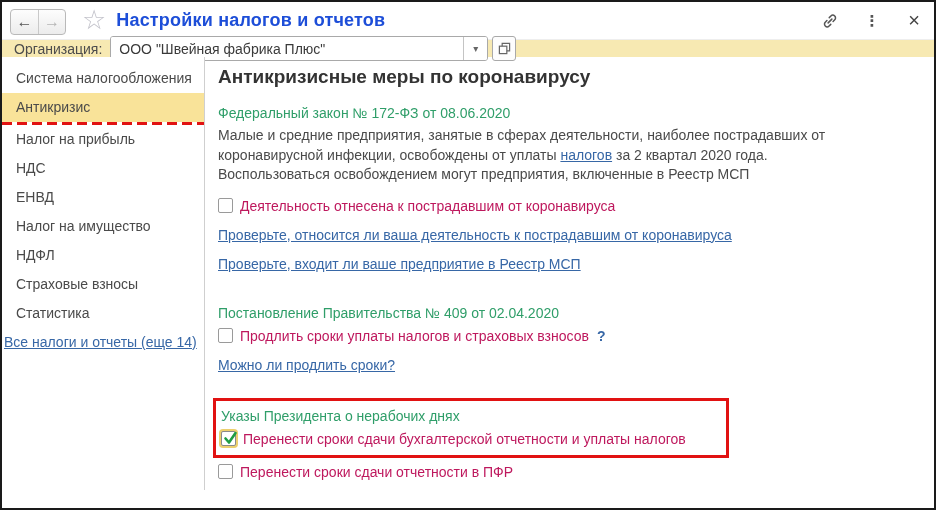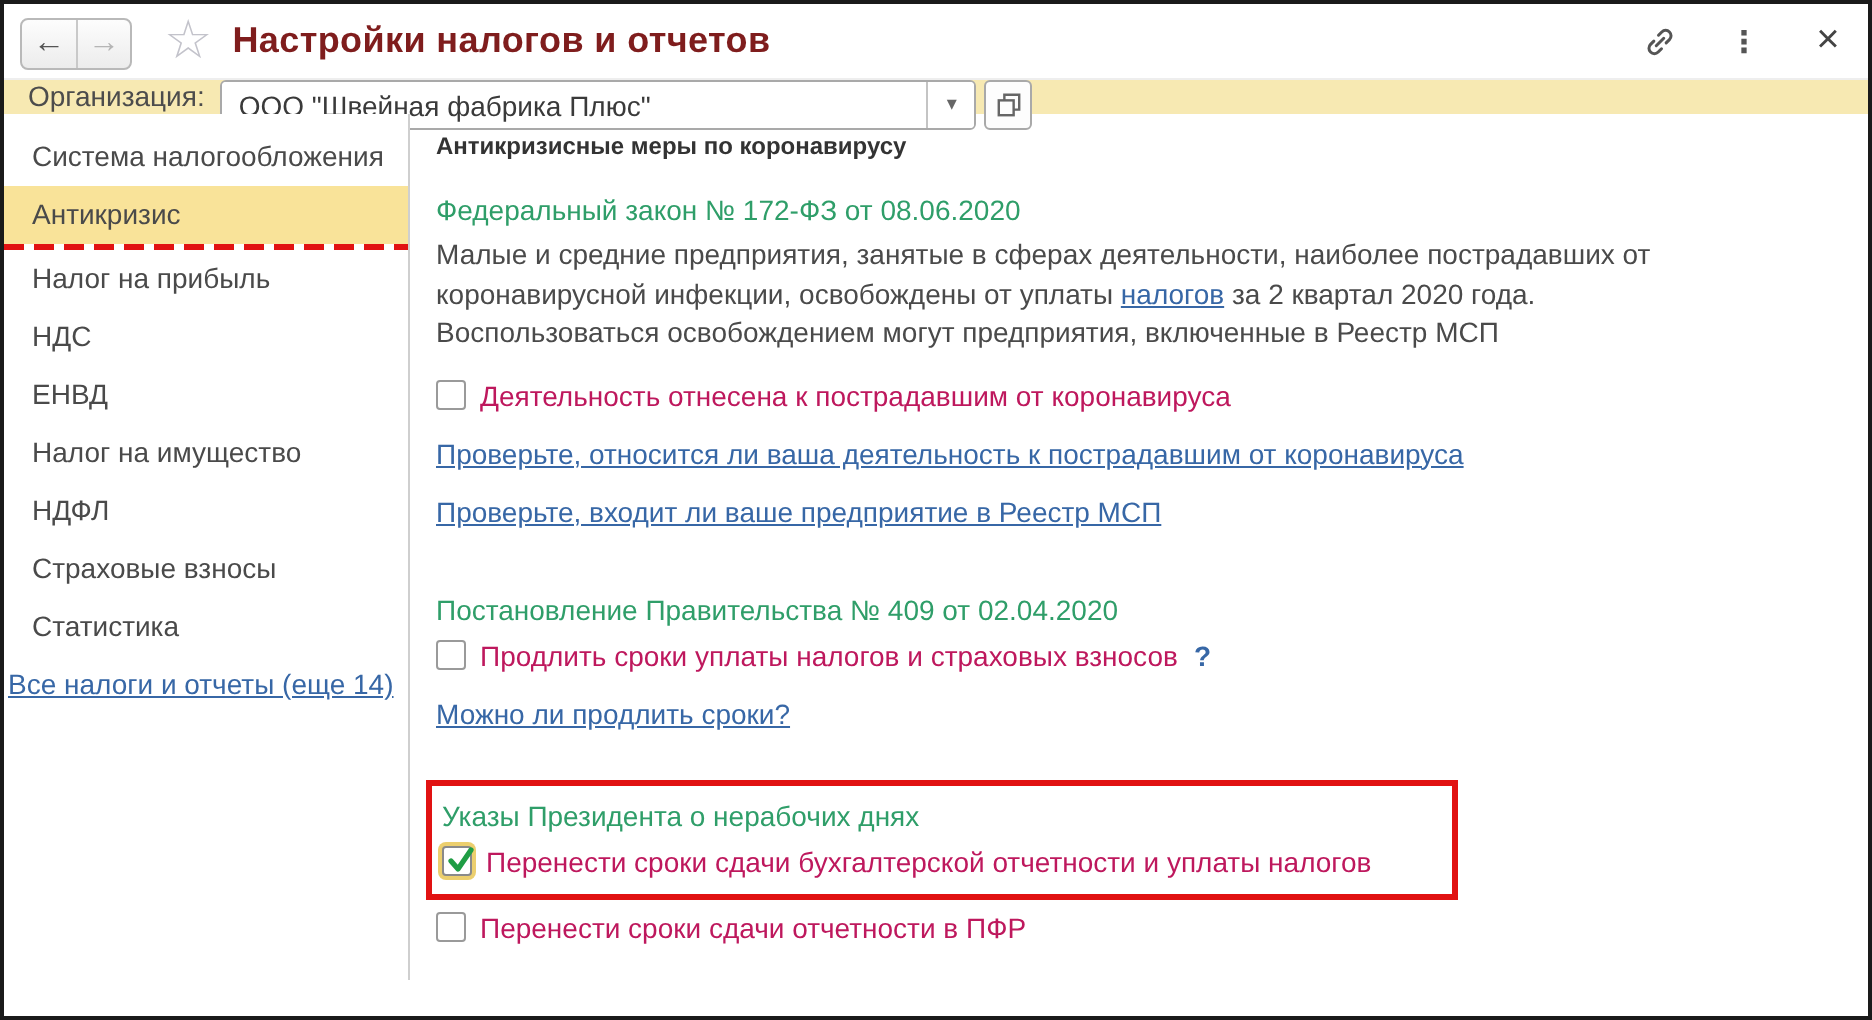--- a/index.html
+++ b/index.html
@@ -25,31 +25,31 @@
   .navbtn {
     width:27px; display:flex; align-items:center; justify-content:center;
     font-size:16px; cursor:pointer; color:#555; line-height:1;
   }
   .navbtn + .navbtn { border-left:1px solid #c9c9c9; }
   .navbtn.disabled { color:#b5b5b5; }
   .star {
     font-size:27px; color:#c3c3cb; margin:0 10px 0 16px; line-height:1;
     cursor:pointer;
   }
-  .wintitle { font-size:18px; font-weight:bold; color:#7f1d1d; letter-spacing:.2px; }
+  .wintitle { font-size:18px; font-weight:bold; color:#1d4ed8; letter-spacing:.2px; }
   .titlebar .spacer { flex:1; }
   .tb-icon {
     margin-left:22px; color:#555; cursor:pointer; display:flex;
     align-items:center; justify-content:center; width:20px; height:20px;
   }
   .tb-dots { font-size:15px; font-weight:bold; letter-spacing:0; }
   .tb-close { font-size:20px; color:#444; }
   
   .orgbar {
-    height:18px; background:#f7e9b2; display:flex; 
+    height:18px; background:#f7e9b2; display:flex; align-items:center;
     padding:0 8px 0 12px; border-top:1px solid #eee;
   }
   .orgbar label { color:#4c4c4c; margin-right:8px; }
   .combo {
     display:flex; height:25px; border:1px solid #a9a9a9; border-radius:3px;
     background:#fff; overflow:hidden;
   }
   .combo input {
     border:0; outline:0; width:352px; padding:0 8px; font:inherit; color:#3a3a3a;
     background:#fff;
@@ -76,21 +76,21 @@
   .side-item.selected { background:#f9e399; }
   .dash-line {
     height:3px; margin-top:0;
     background:repeating-linear-gradient(90deg,#e11212 0 10px,transparent 10px 15px);
   }
   .side-link {
     height:29px; line-height:29px; padding-left:2px; color:#3767a6;
     text-decoration:underline; cursor:pointer; white-space:nowrap;
   }
   .main { flex:1; padding:9px 0 0 13px; overflow:hidden; }
-  .h1 { font-size:12px; font-weight:bold; color:#333; }
+  .h1 { font-size:19px; font-weight:bold; color:#333; }
   .gtitle { color:#2f9e69; margin-top:17px; }
   .para { margin-top:5px; max-width:712px; line-height:19.5px; color:#4a4a4a; }
   .para .blk { display:block; }
   a.lnk { color:#3767a6; text-decoration:underline; cursor:pointer; }
   .cbrow { display:flex; align-items:center; margin-top:13px; }
   .cb {
     width:15px; height:15px; border:1px solid #9a9a9a; border-radius:2px;
     background:#fff; margin-right:7px; flex:none; position:relative; cursor:pointer;
   }
   .cb.checked { box-shadow:0 0 0 2px #eccf6e; border-color:#8a8a8a; }

